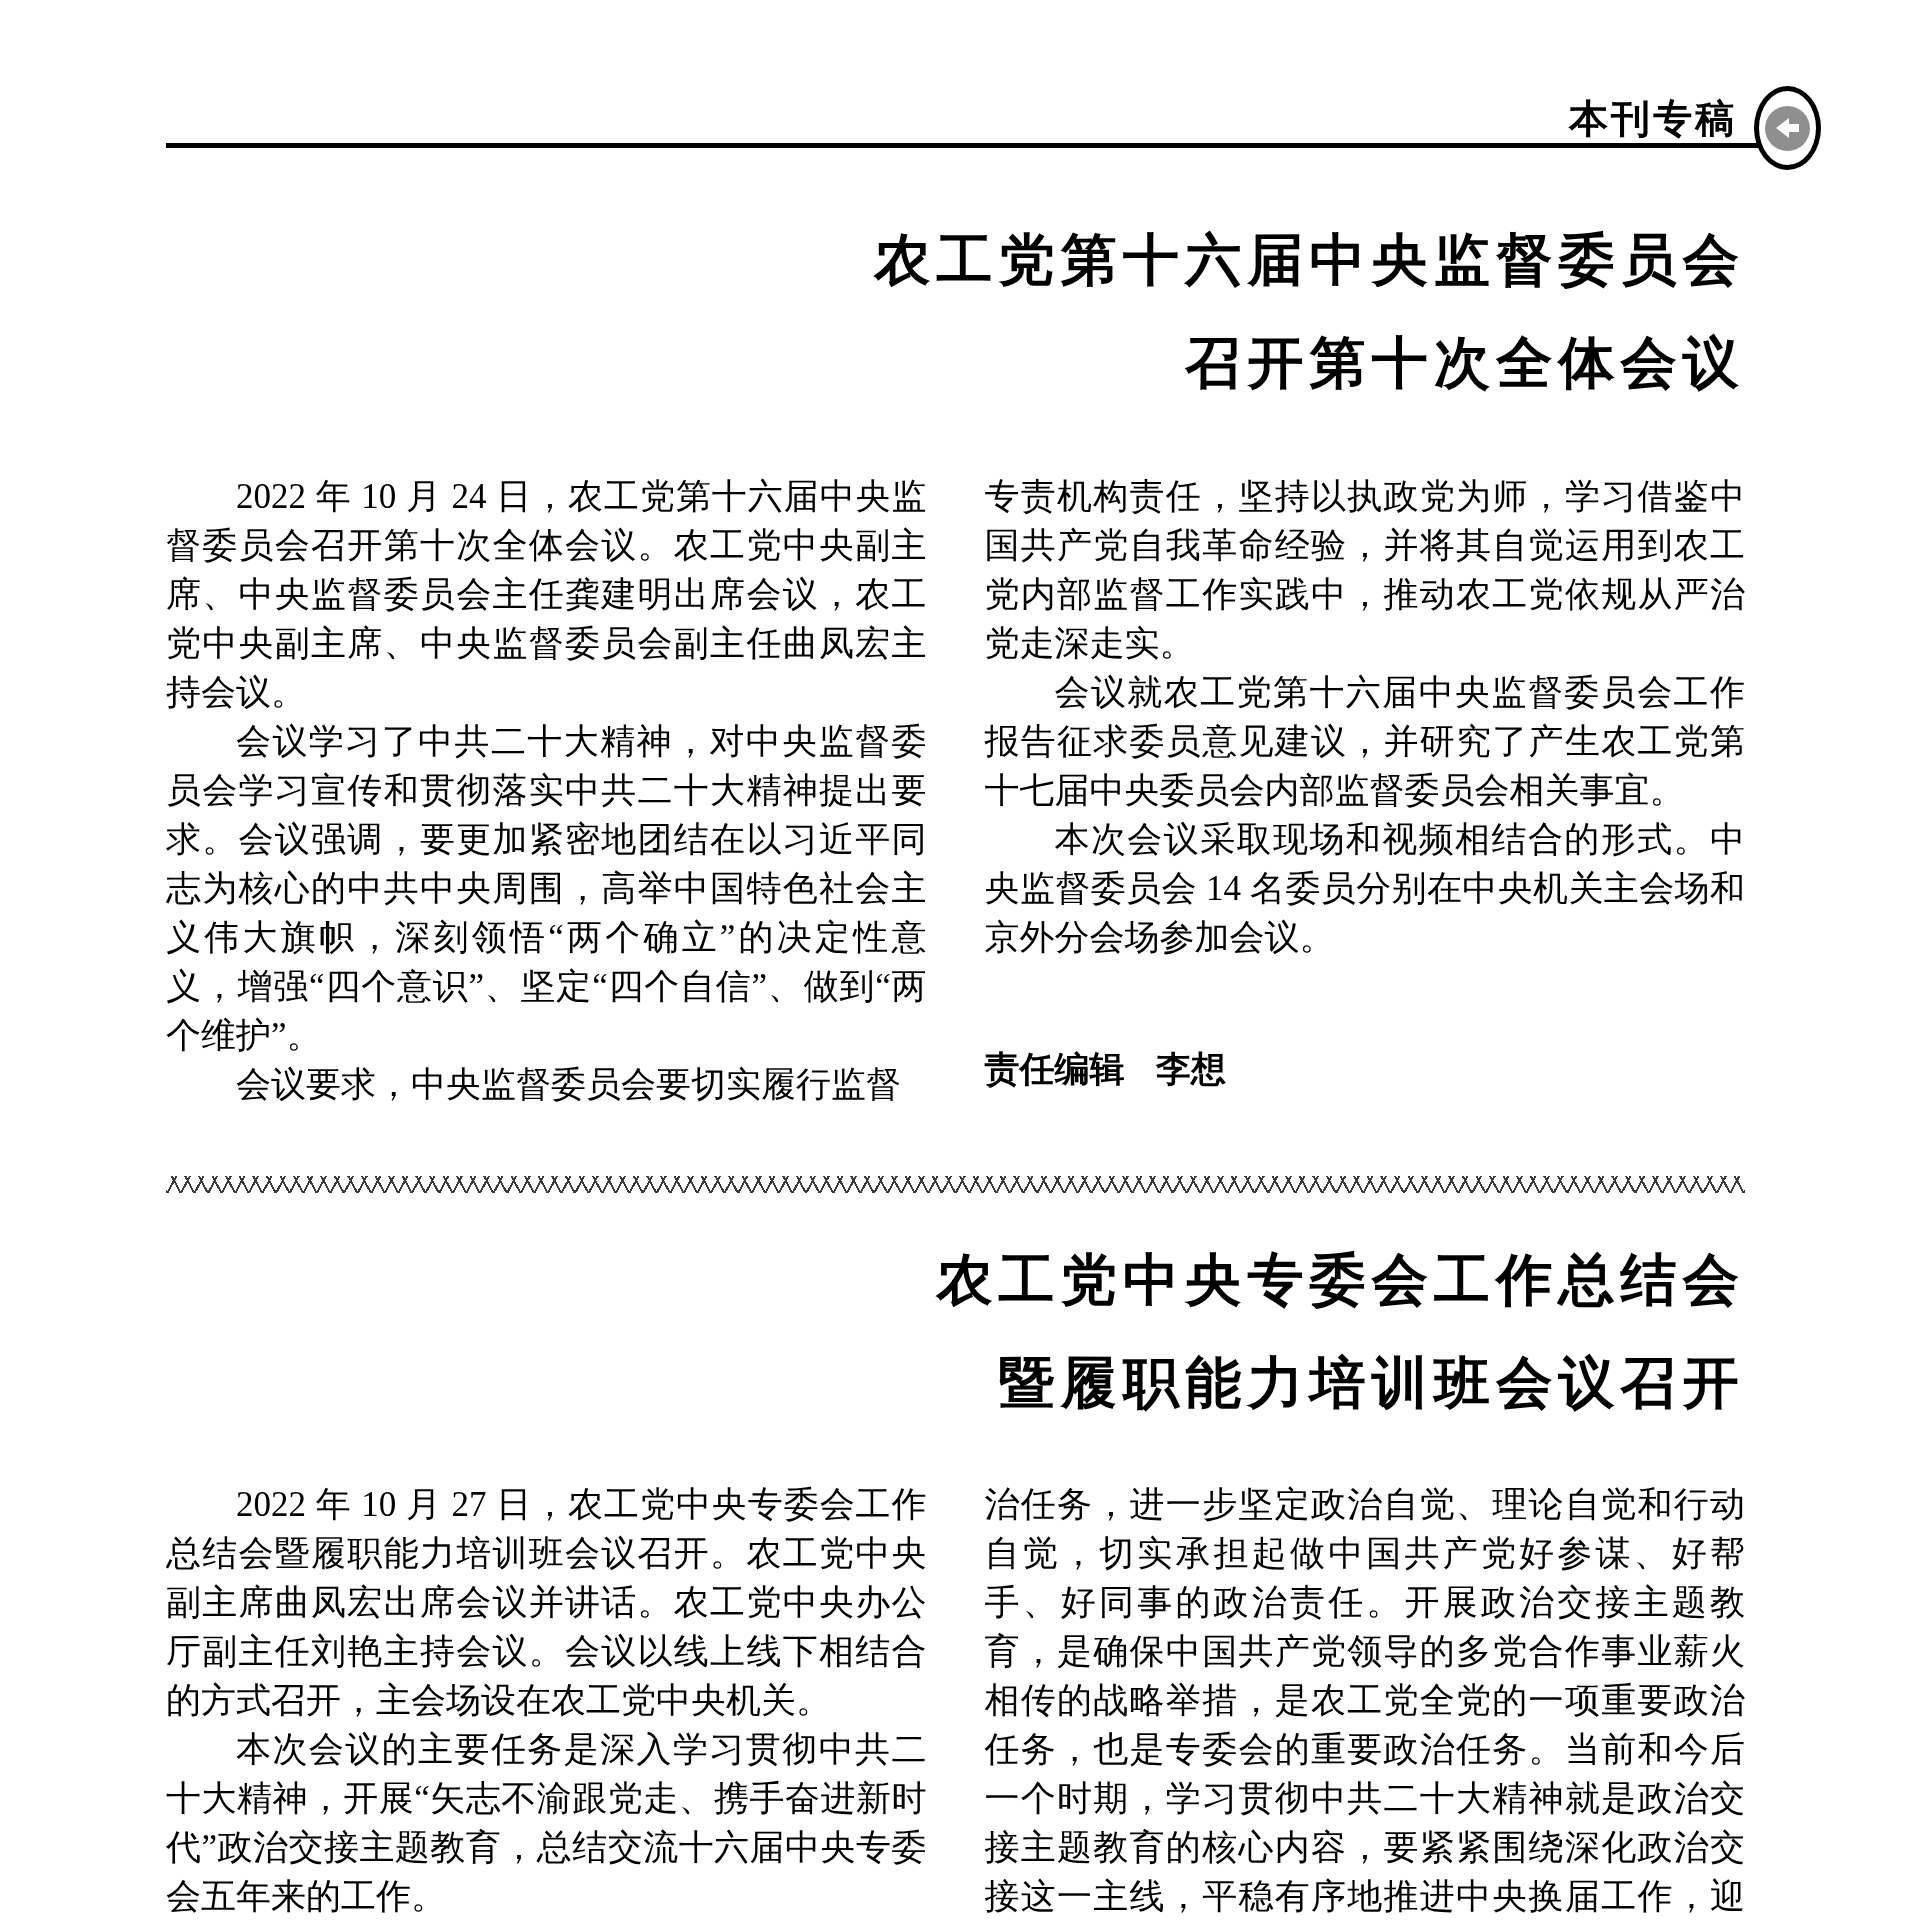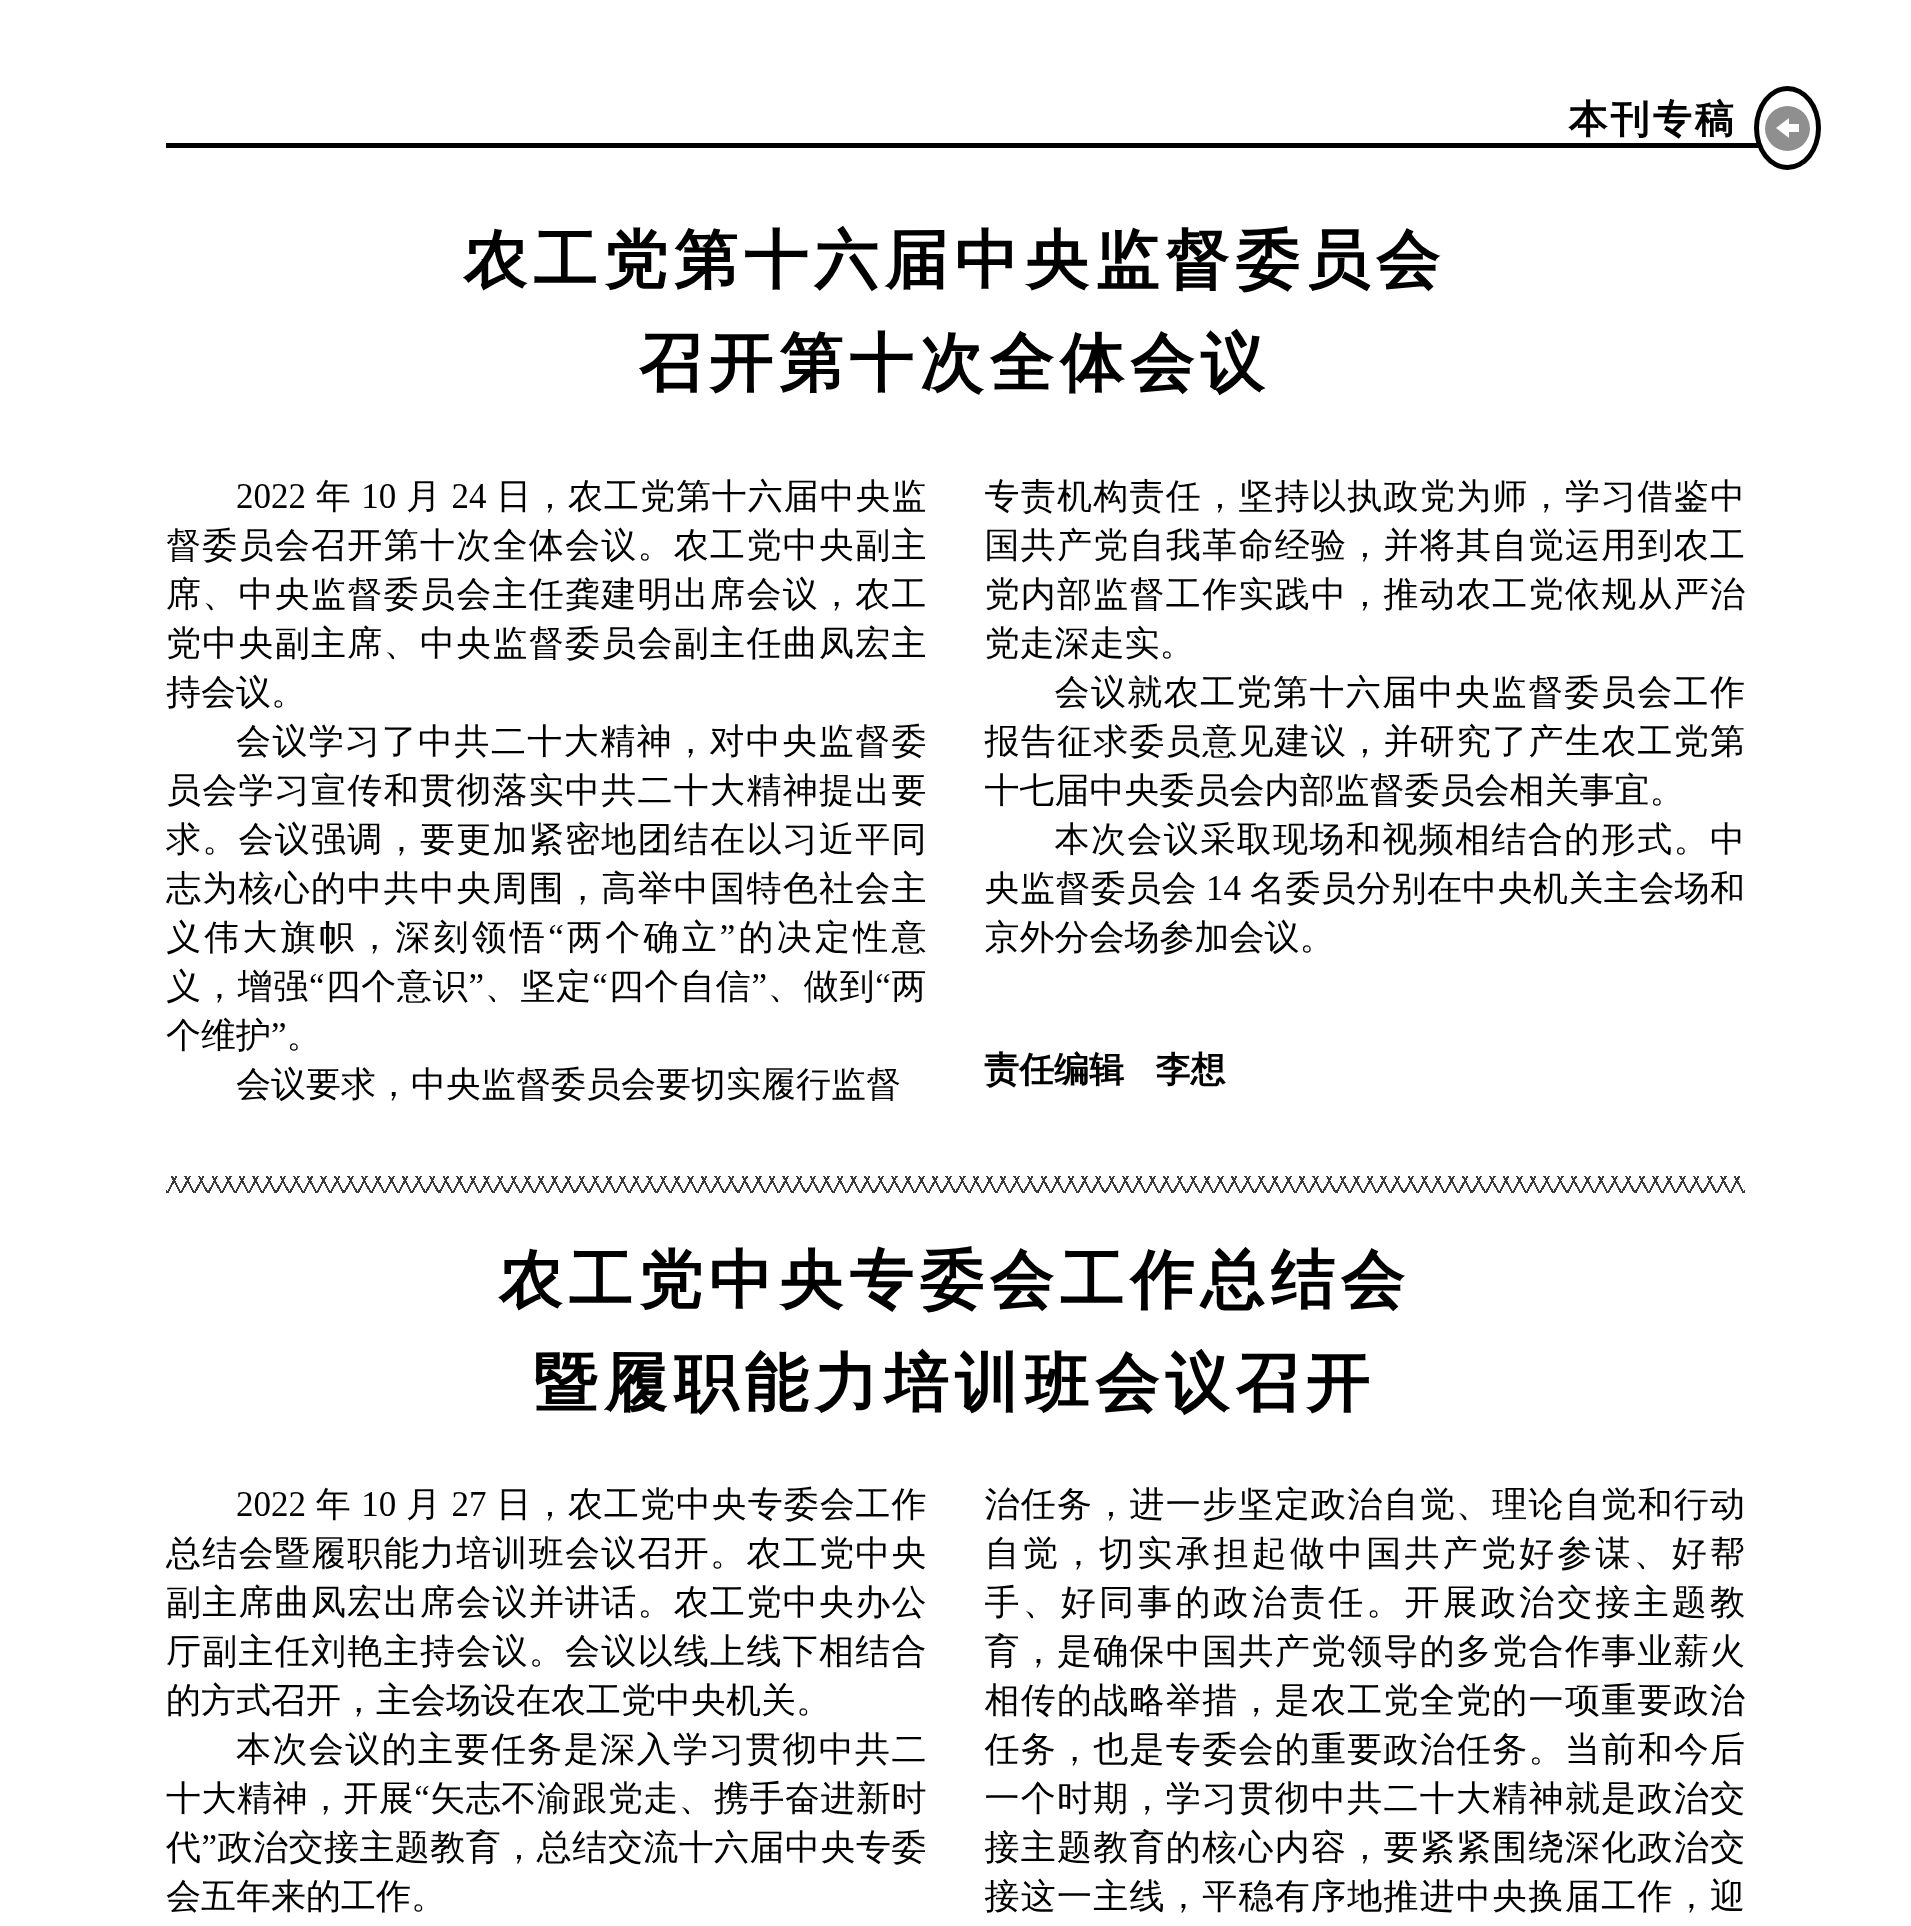--- a/index.html
+++ b/index.html
@@ -20,22 +20,22 @@
   .header-icon-inner{
     width:45px;height:45px;border-radius:50%;background:#8f8f8f;
     display:flex;align-items:center;justify-content:center;
   }
   .arrow-left{display:flex;align-items:center;}
   .arrow-left .tri{width:0;height:0;border-top:10px solid transparent;border-bottom:10px solid transparent;border-right:13px solid #fff;}
   .arrow-left .stem{width:10px;height:8.5px;background:#fff;margin-left:-0.4px;}
   
   .content{position:absolute;left:166px;top:0;width:1579px;}
   .article-title{
-    text-align:center;font-family:"Liberation Sans","DejaVu Sans",sans-serif;
-    font-weight:900;font-size:64px;line-height:103px;letter-spacing:6.2px;
+    text-align:right;font-family:"Liberation Sans","DejaVu Sans",sans-serif;
+    font-weight:900;font-size:56px;line-height:103px;letter-spacing:6.2px;
   }
   .title-1{margin-top:208px;}
   .title-2{margin-top:35px;}
   .columns{display:flex;gap:58px;margin-top:58px;}
   .columns-2{margin-top:46px;}
   .col{width:761px;font-size:35px;line-height:49px;text-align:justify;}
   .col p{margin:0;}
   .col p.indent{text-indent:2em;}
   .byline{text-align:right;padding-right:19px;margin-top:15.4px !important;}
   .editor{padding-right:11.6px;margin-top:83px !important;font-weight:bold;}

